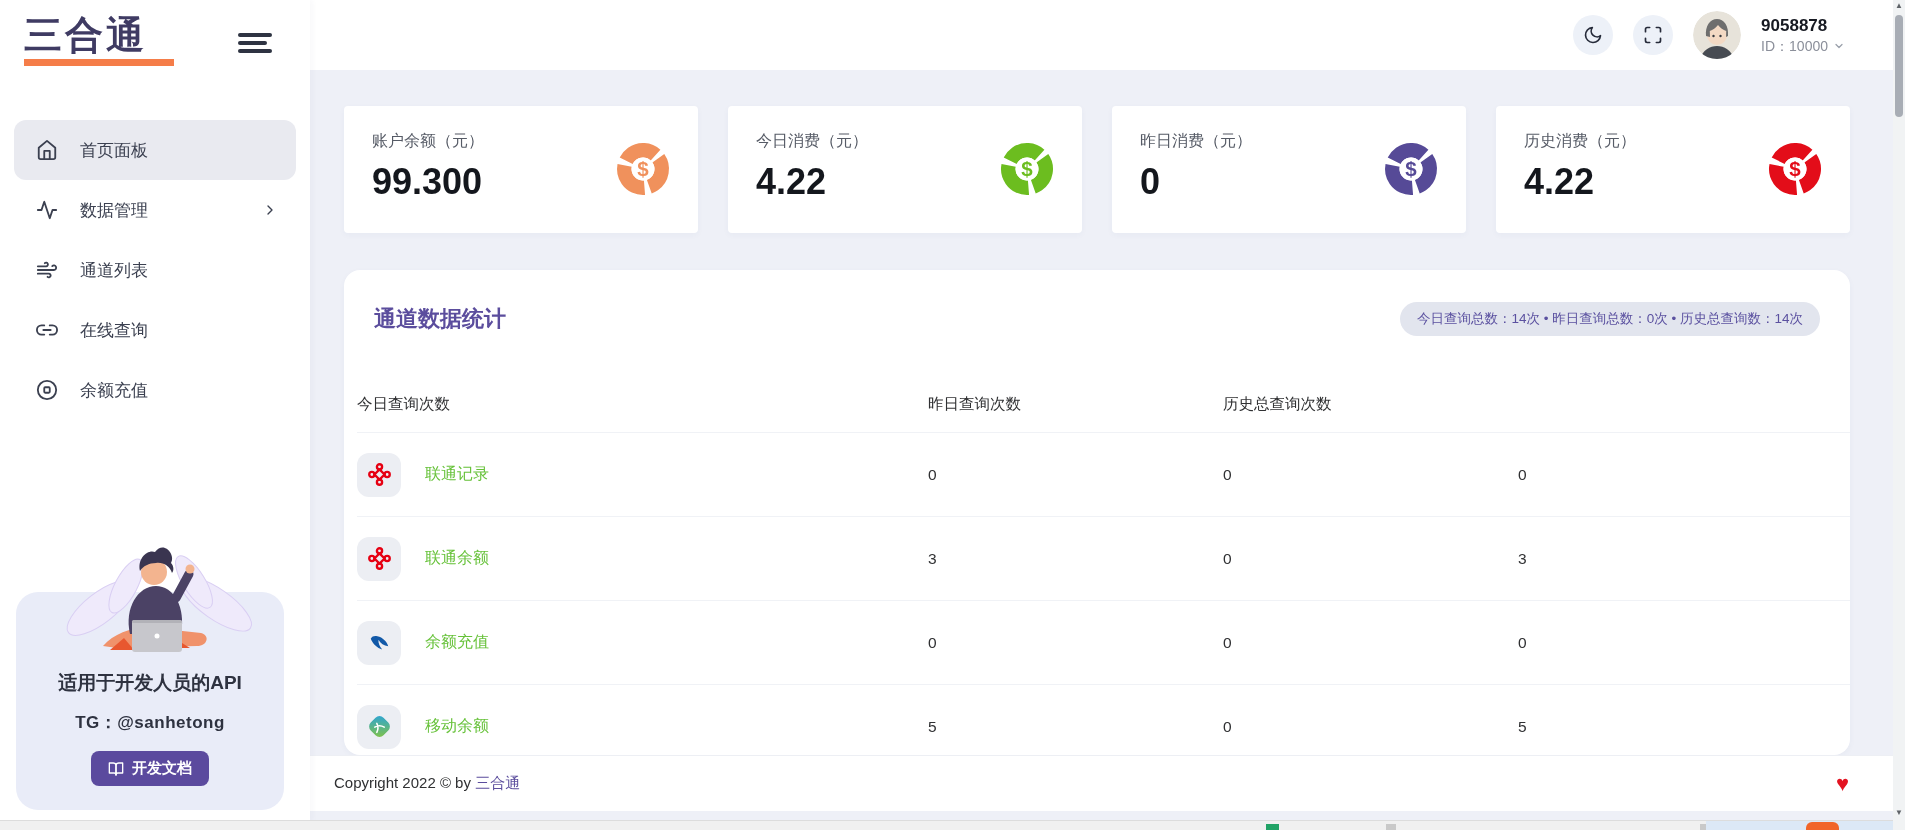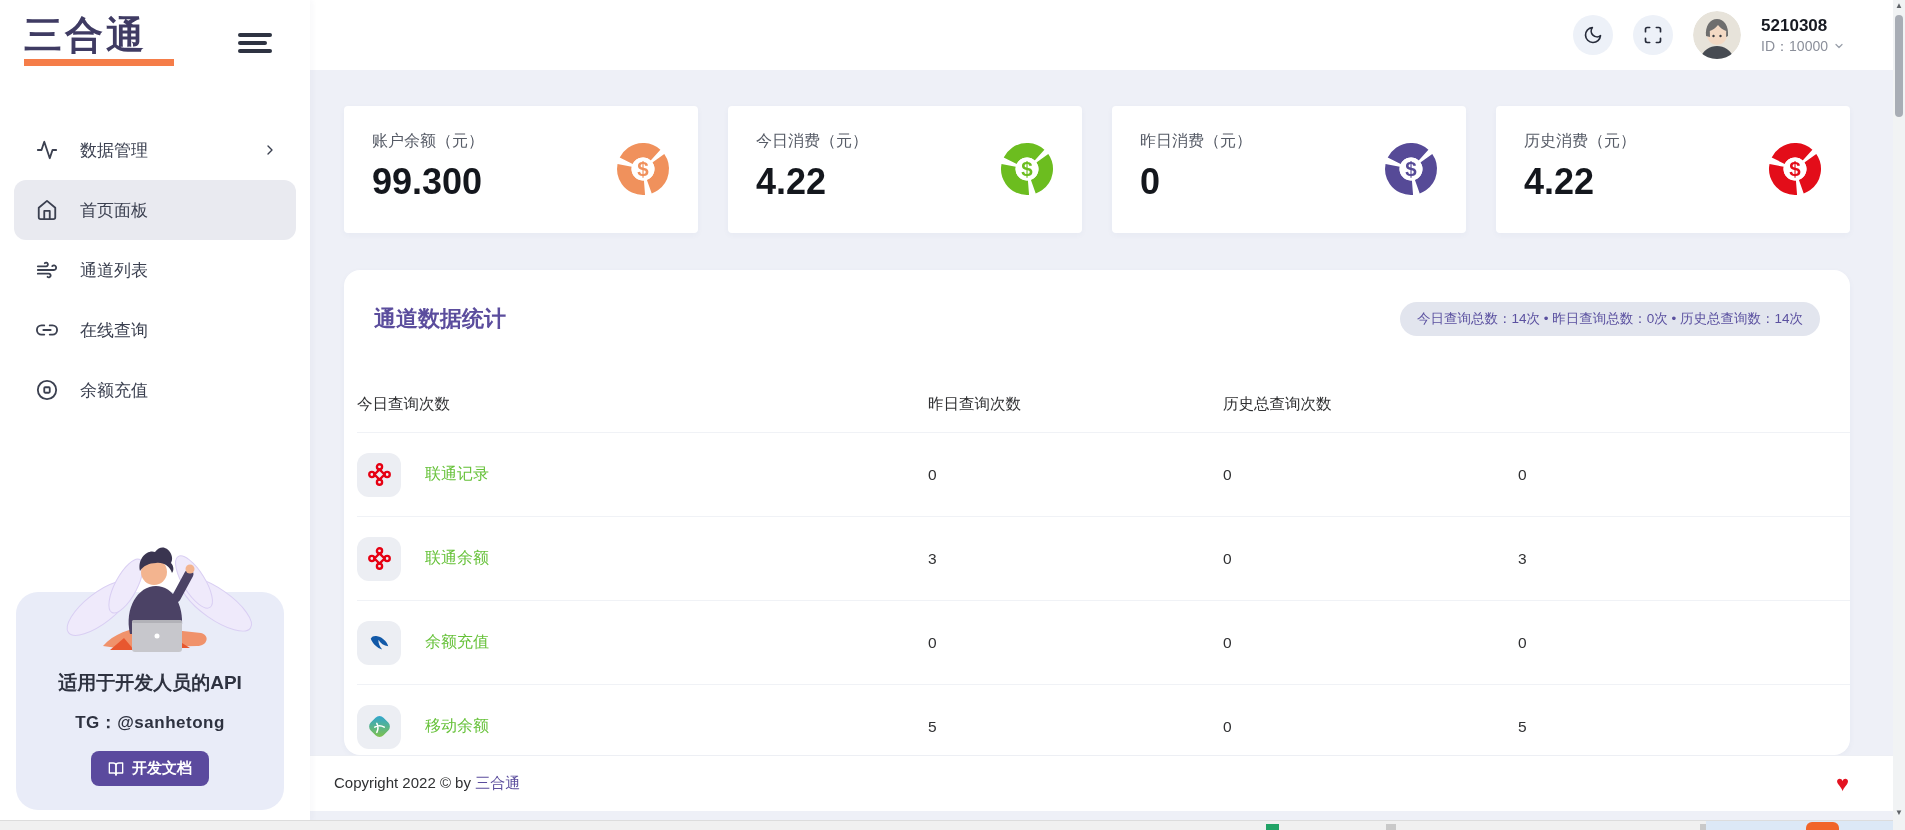--- a/index.html
+++ b/index.html
@@ -90,43 +90,43 @@
       <span class="logo-text">三合通</span>
       <span class="logo-bar"></span>
     </div>
     <button class="hamburger" aria-label="menu">
       <span></span>
         <span></span>
         <span></span>
     </button>
 
     <nav class="menu" id="menu">
+  <div class="menu-item active">
+    <span class="mi-icon">
+            <svg viewBox="0 0 24 24" fill="none" stroke="currentColor" stroke-width="2" stroke-linecap="round" stroke-linejoin="round">
+              <path d="M3 9.5 12 2l9 7.5V20a2 2 0 0 1-2 2H5a2 2 0 0 1-2-2z"></path>
+              <polyline points="9 22 9 13 15 13 15 22"></polyline>
+            </svg>
+          </span>
+    <span class="mi-label">首页面板</span>
+  </div>
+
   <div class="menu-item">
     <span class="mi-icon">
             <svg viewBox="0 0 24 24" fill="none" stroke="currentColor" stroke-width="2" stroke-linecap="round" stroke-linejoin="round">
               <polyline points="22 12 18 12 15 21 9 3 6 12 2 12"></polyline>
             </svg>
           </span>
     <span class="mi-label">数据管理</span>
   <span class="chev">
             <svg viewBox="0 0 24 24" fill="none" stroke="currentColor" stroke-width="2" stroke-linecap="round" stroke-linejoin="round">
               <polyline points="9 18 15 12 9 6"></polyline>
             </svg>
           </span>
         </div>
-
-  <div class="menu-item active">
-    <span class="mi-icon">
-            <svg viewBox="0 0 24 24" fill="none" stroke="currentColor" stroke-width="2" stroke-linecap="round" stroke-linejoin="round">
-              <path d="M3 9.5 12 2l9 7.5V20a2 2 0 0 1-2 2H5a2 2 0 0 1-2-2z"></path>
-              <polyline points="9 22 9 13 15 13 15 22"></polyline>
-            </svg>
-          </span>
-    <span class="mi-label">首页面板</span>
-  </div>
 
   <div class="menu-item">
     <span class="mi-icon">
             <svg viewBox="0 0 24 24" fill="none" stroke="currentColor" stroke-width="2" stroke-linecap="round" stroke-linejoin="round">
               <path d="M9.59 4.59A2 2 0 1 1 11 8H2"></path>
               <path d="M12.59 19.41A2 2 0 1 0 14 16H2"></path>
               <path d="M17.73 7.73A2.5 2.5 0 1 1 19.5 12H2"></path>
             </svg>
           </span>
     <span class="mi-label">通道列表</span>
@@ -207,21 +207,21 @@
         <svg viewBox="0 0 48 48">
           <circle cx="24" cy="24" r="24" fill="#e7e3da"></circle>
           <circle cx="24" cy="24" r="10" fill="#f3d9c4"></circle>
           <path d="M13 25c-1-10 4-17 11-17s12 7 11 17l-2 1 .2-6c-3-1-6-3-8.2-6-2.2 3-5.2 5-8.2 6l.2 6z" fill="#6e6e6e"></path>
           <circle cx="20.5" cy="25" r="1.2" fill="#33383f"></circle>
           <circle cx="27.5" cy="25" r="1.2" fill="#33383f"></circle>
           <path d="M7 48c2.5-9 10-13 17-13s14.5 4 17 13z" fill="#474b52"></path>
         </svg>
       </div>
       <div class="user-block">
-        <div class="user-name">5210308</div>
+        <div class="user-name">9058878</div>
         <div class="user-id">
           <span>ID：10000</span>
           <svg viewBox="0 0 24 24" fill="none" stroke="currentColor" stroke-width="2.5" stroke-linecap="round" stroke-linejoin="round">
               <polyline points="6 9 12 15 18 9"></polyline>
             </svg>
         </div>
       </div>
     </div>
   </header>
 

